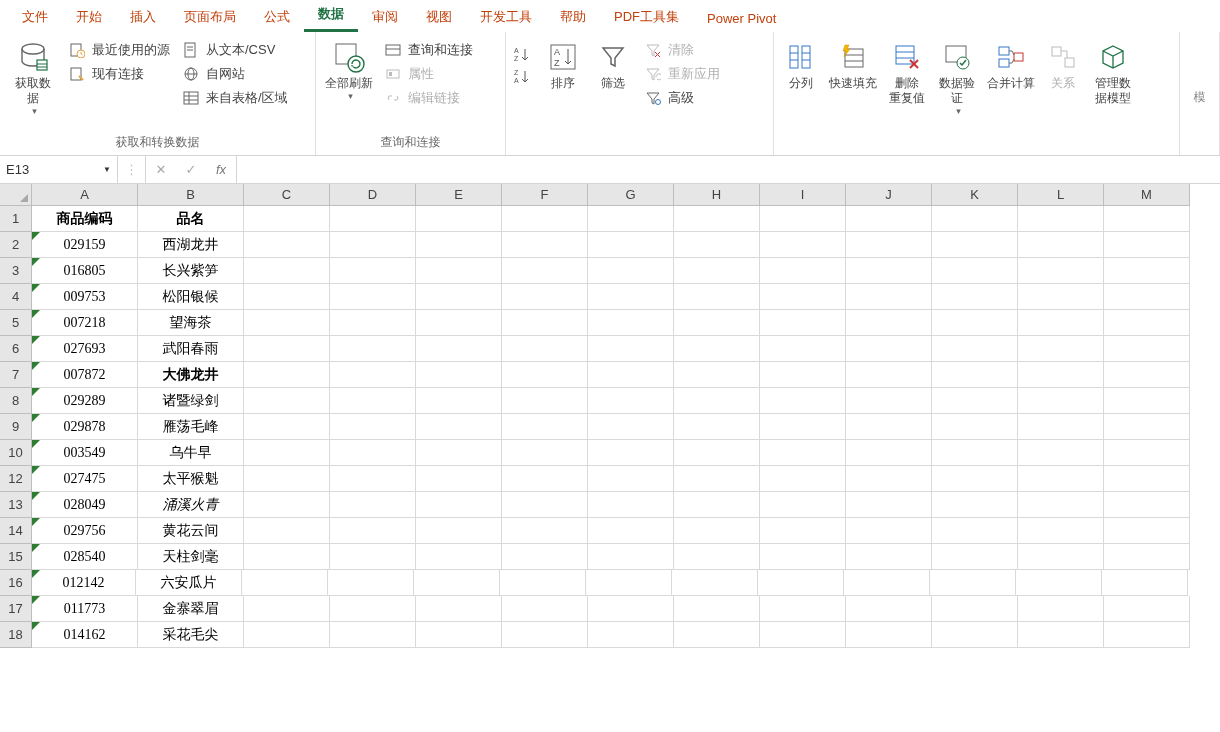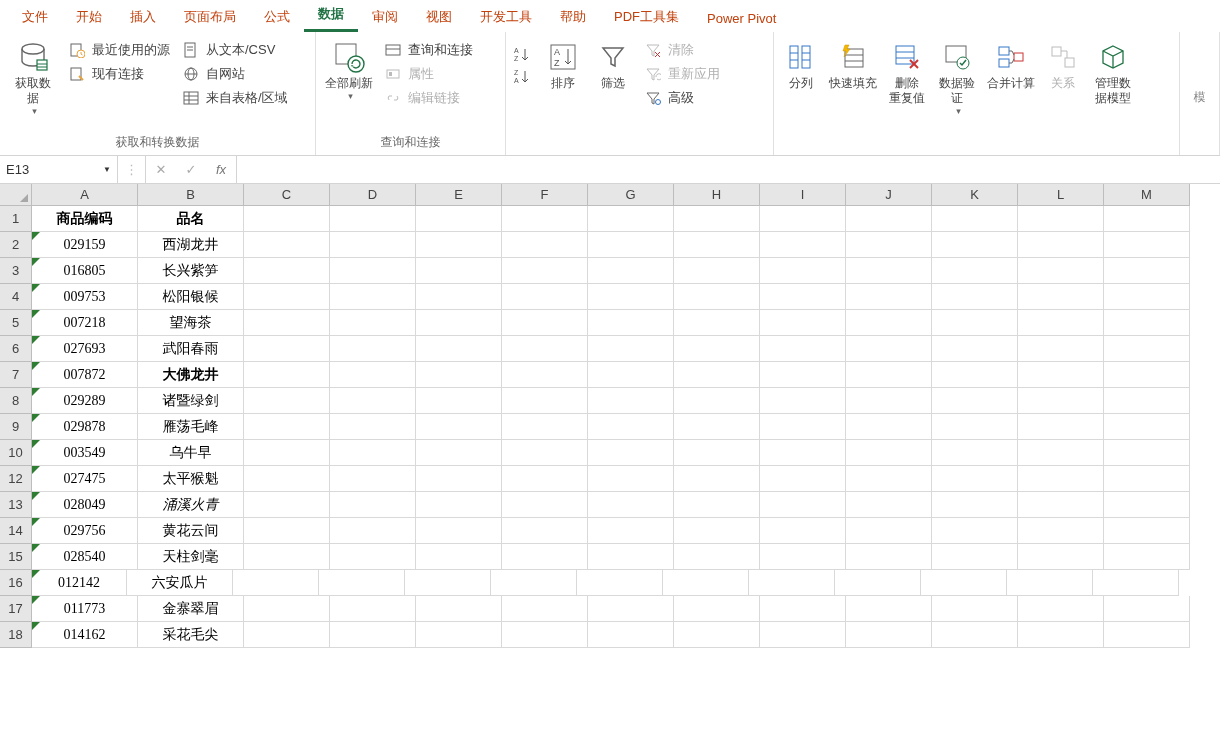--- a/index.html
+++ b/index.html
@@ -609,21 +609,21 @@
           <div class="cell" style="width: 86px;"></div>
           <div class="cell" style="width: 86px;"></div>
           <div class="cell" style="width: 86px;"></div>
           <div class="cell" style="width: 86px;"></div>
           <div class="cell" style="width: 86px;"></div>
           <div class="cell" style="width: 86px;"></div>
           <div class="cell" style="width: 86px;"></div>
         </div>
         <div class="row">
           <div class="row-h">16</div>
-          <div class="cell" style="width: 95px;">012142<div class="tri"></div></div>
+          <div class="cell" style="width: 104px;">012142<div class="tri"></div></div>
           <div class="cell" style="width: 106px;">六安瓜片</div>
           <div class="cell" style="width: 86px;"></div>
           <div class="cell" style="width: 86px;"></div>
           <div class="cell" style="width: 86px;"></div>
           <div class="cell" style="width: 86px;"></div>
           <div class="cell" style="width: 86px;"></div>
           <div class="cell" style="width: 86px;"></div>
           <div class="cell" style="width: 86px;"></div>
           <div class="cell" style="width: 86px;"></div>
           <div class="cell" style="width: 86px;"></div>

